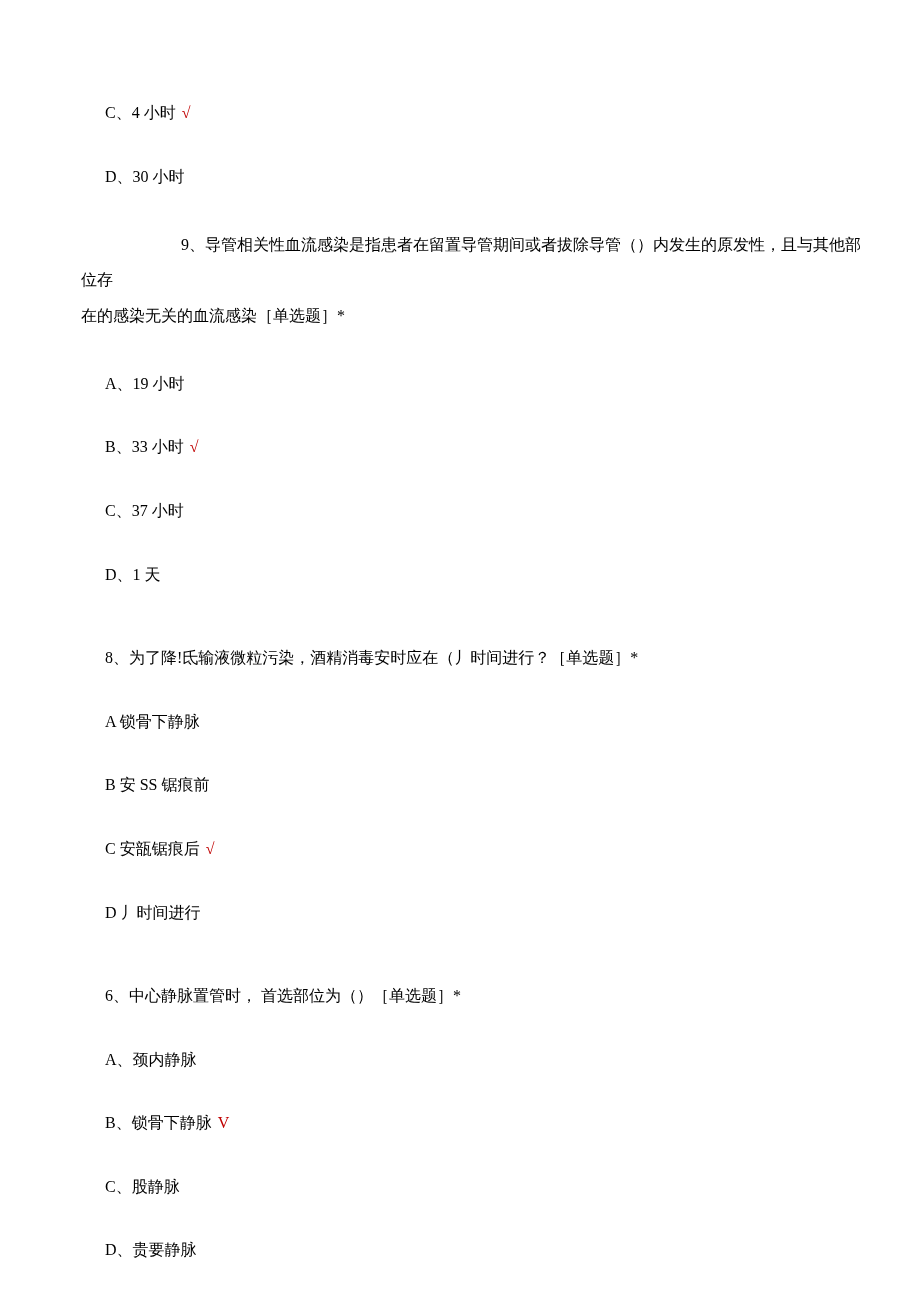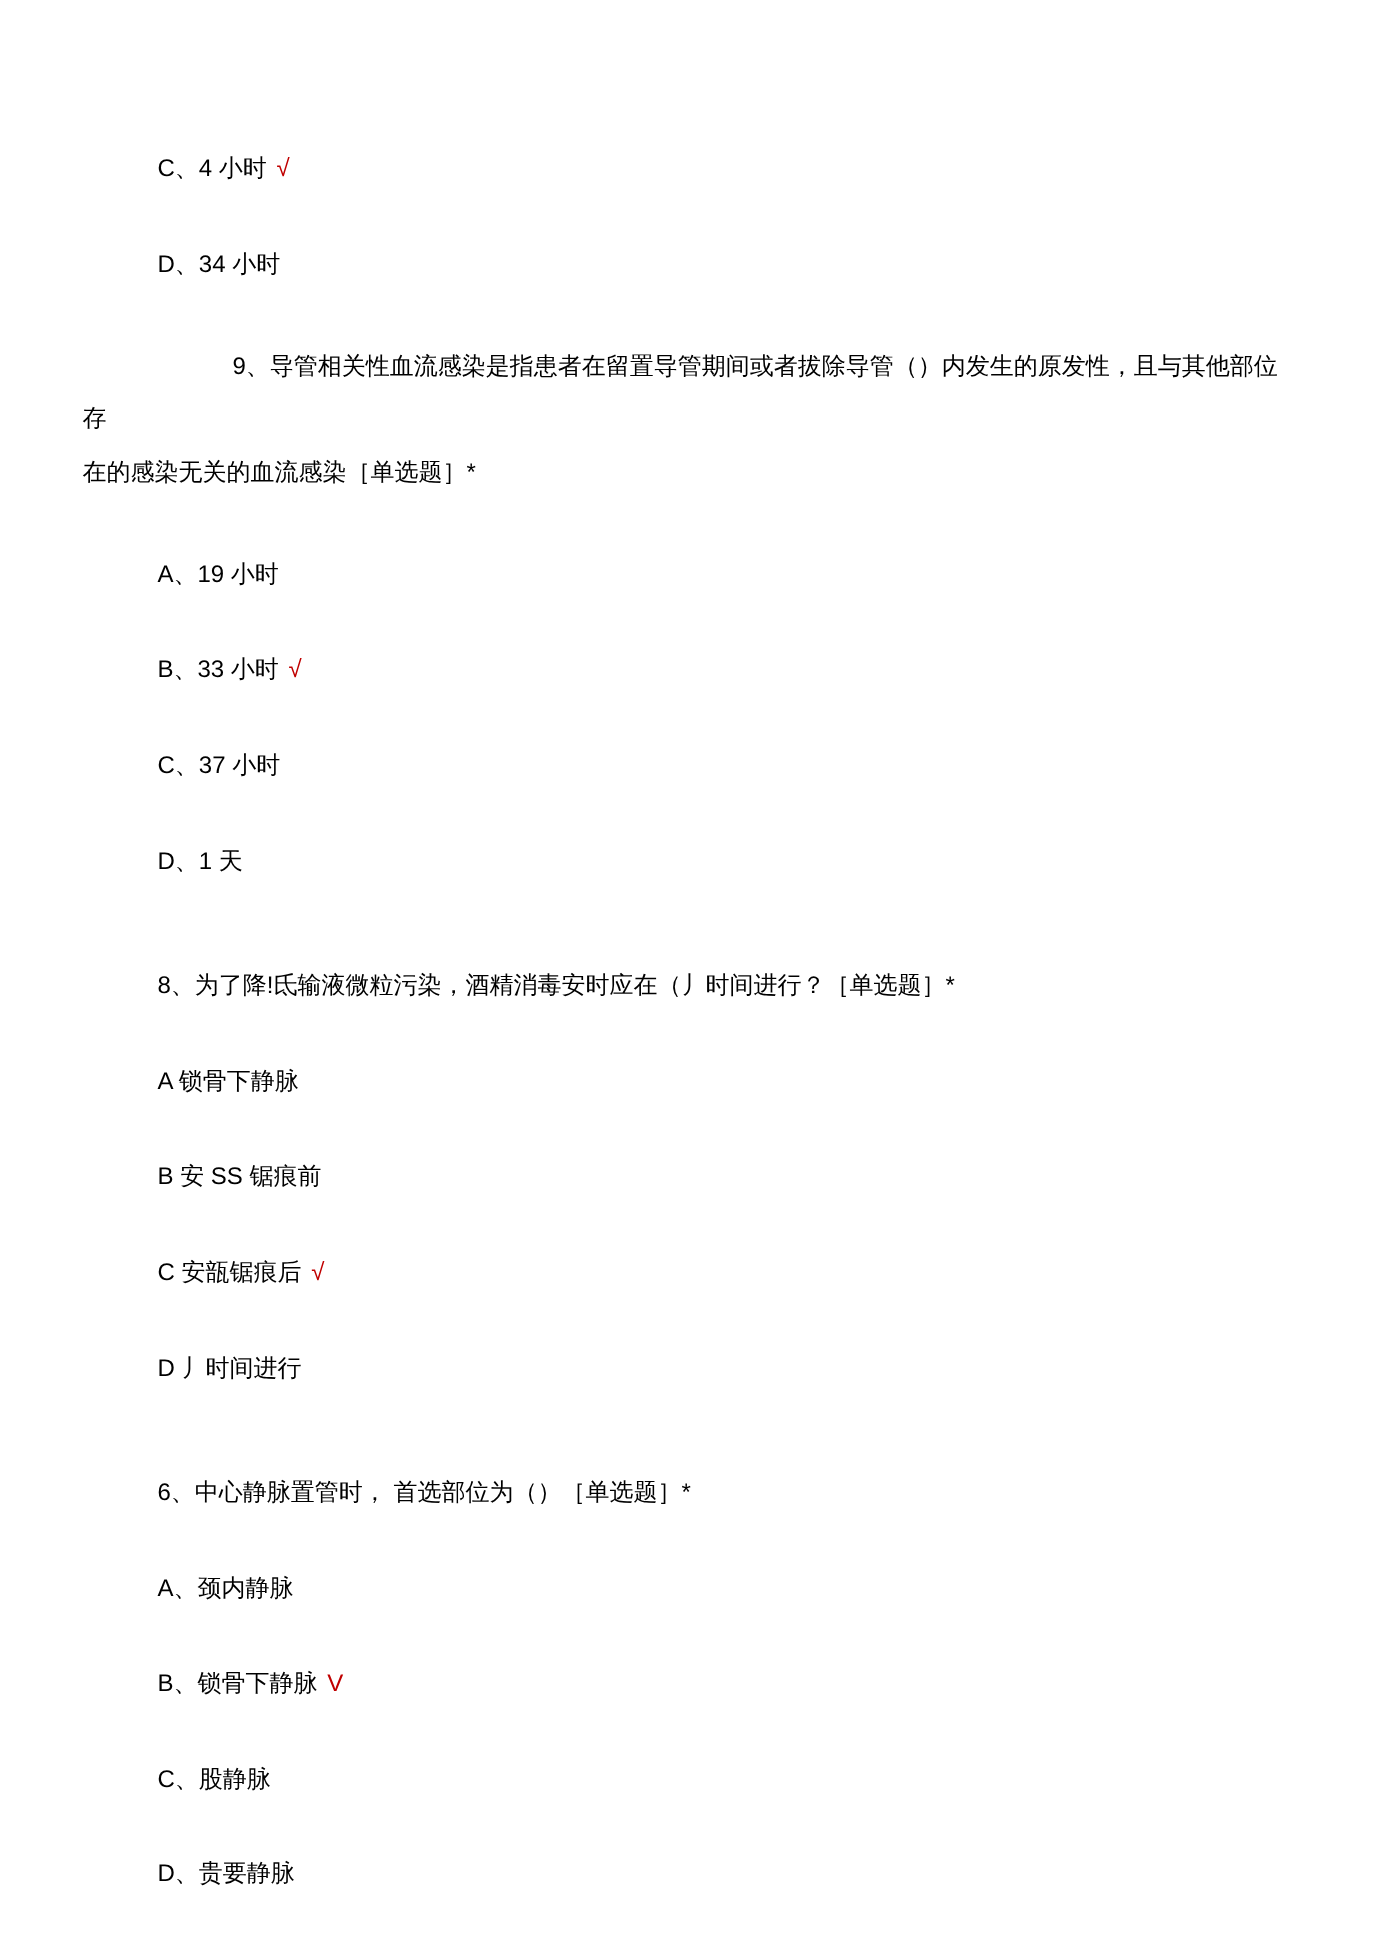--- a/index.html
+++ b/index.html
@@ -11,45 +11,47 @@
       font-family: "Microsoft YaHei", "SimSun", Arial, sans-serif;
       background: #ffffff;
       width: 920px;
       padding: 100px 55px 60px 55px;
       font-size: 16px;
       line-height: 1.6;
       color: #000000;
     }
     .line {
       margin-bottom: 38px;
+      font-family: Liberation Serif, serif;
     }
     .indent {
       padding-left: 50px;
     }
     .question-text {
       line-height: 2.2;
+      margin-left: 26px;
     }
     .check {
       color: #c00000;
       font-weight: normal;
       margin-left: 2px;
     }
     .spacer {
       height: 20px;
     }
   </style>
 </head>
 <body>
 
 <div class="line indent">
   <span>C、4 小时</span>
   <span class="check">√</span>
 </div>
 <div class="line indent">
-  <span>D、34 小时</span>
+  <span>D、30 小时</span>
 </div>
 
 <div class="line question-text">
   <span class="indent" style="display:inline;"><span style="margin-left:50px;">9、导管相关性血流感染是指患者在留置导管期间或者拔除导管（）内发生的原发性，且与其他部位存</span></span><br>
   <span>在的感染无关的血流感染［单选题］*</span>
 </div>
 <div class="line indent">
   <span>A、19 小时</span>
 </div>
 <div class="line indent">

